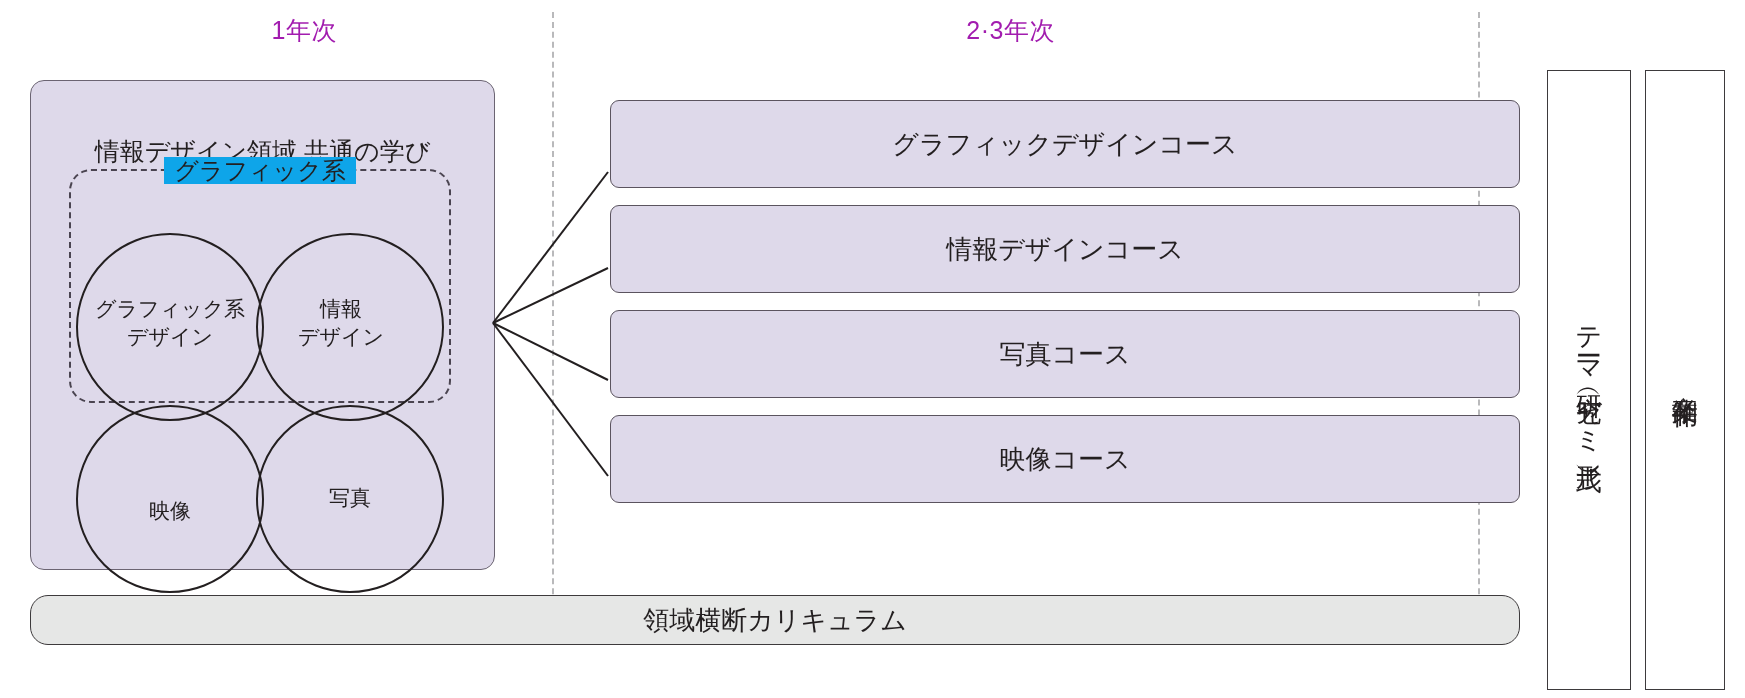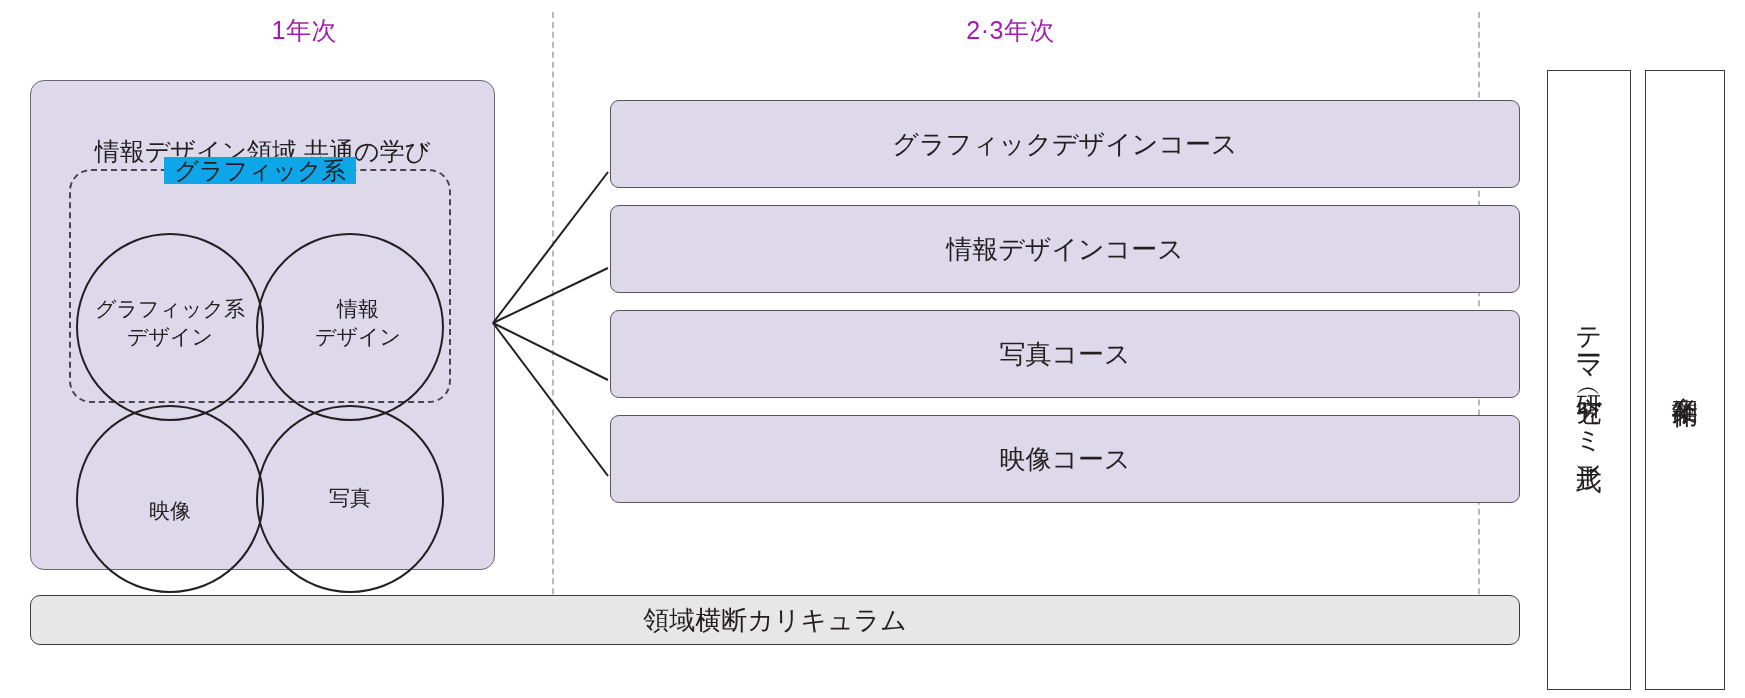--- a/index.html
+++ b/index.html
@@ -29,21 +29,21 @@
         border-radius:50%;background:transparent;box-sizing:border-box;}
   .circ-label{position:absolute;text-align:center;font-size:21px;line-height:1.35;
               white-space:nowrap;}
 
   .cbox{position:absolute;left:610px;width:910px;height:88px;
         background:#ded9ea;border:1.8px solid #5b545f;border-radius:9px;
         box-sizing:border-box;display:flex;align-items:center;justify-content:center;
         font-size:26px;}
 
   .botbar{position:absolute;left:30px;top:595px;width:1490px;height:50px;
-          background:#e6e7e6;border:1.6px solid #3d3a3c;border-radius:10px;
+          background:#e6e7e6;border:1.6px solid #3d3a3c;border-radius:18px;
           box-sizing:border-box;display:flex;align-items:center;justify-content:center;
           font-size:26px;}
 
   .vbox{position:absolute;top:70px;height:620px;background:#ffffff;
         border:1.6px solid #3d3a3c;box-sizing:border-box;
         display:flex;align-items:center;justify-content:center;}
   .vtext{writing-mode:vertical-rl;text-orientation:upright;font-size:26px;
          line-height:1.18;letter-spacing:2px;white-space:nowrap;}
 
   svg.lines{position:absolute;left:0;top:0;width:1745px;height:698px;
@@ -72,21 +72,21 @@
     <div class="venn">
       <div class="circ" style="left:23px;top:56px;"></div>
       <div class="circ" style="left:203px;top:56px;"></div>
       <div class="circ" style="left:23px;top:228px;"></div>
       <div class="circ" style="left:203px;top:228px;"></div>
 
       <div class="circ-label" style="left:37px;top:118px;width:160px;">
         <div>グラフィック系</div>
         <div>デザイン</div>
       </div>
-      <div class="circ-label" style="left:225px;top:118px;width:160px;">
+      <div class="circ-label" style="left:208px;top:118px;width:160px;">
         <div>情報</div>
         <div>デザイン</div>
       </div>
       <div class="circ-label" style="left:37px;top:320px;width:160px;">
         <div>映像</div>
       </div>
       <div class="circ-label" style="left:217px;top:307px;width:160px;">
         <div>写真</div>
       </div>
     </div>

